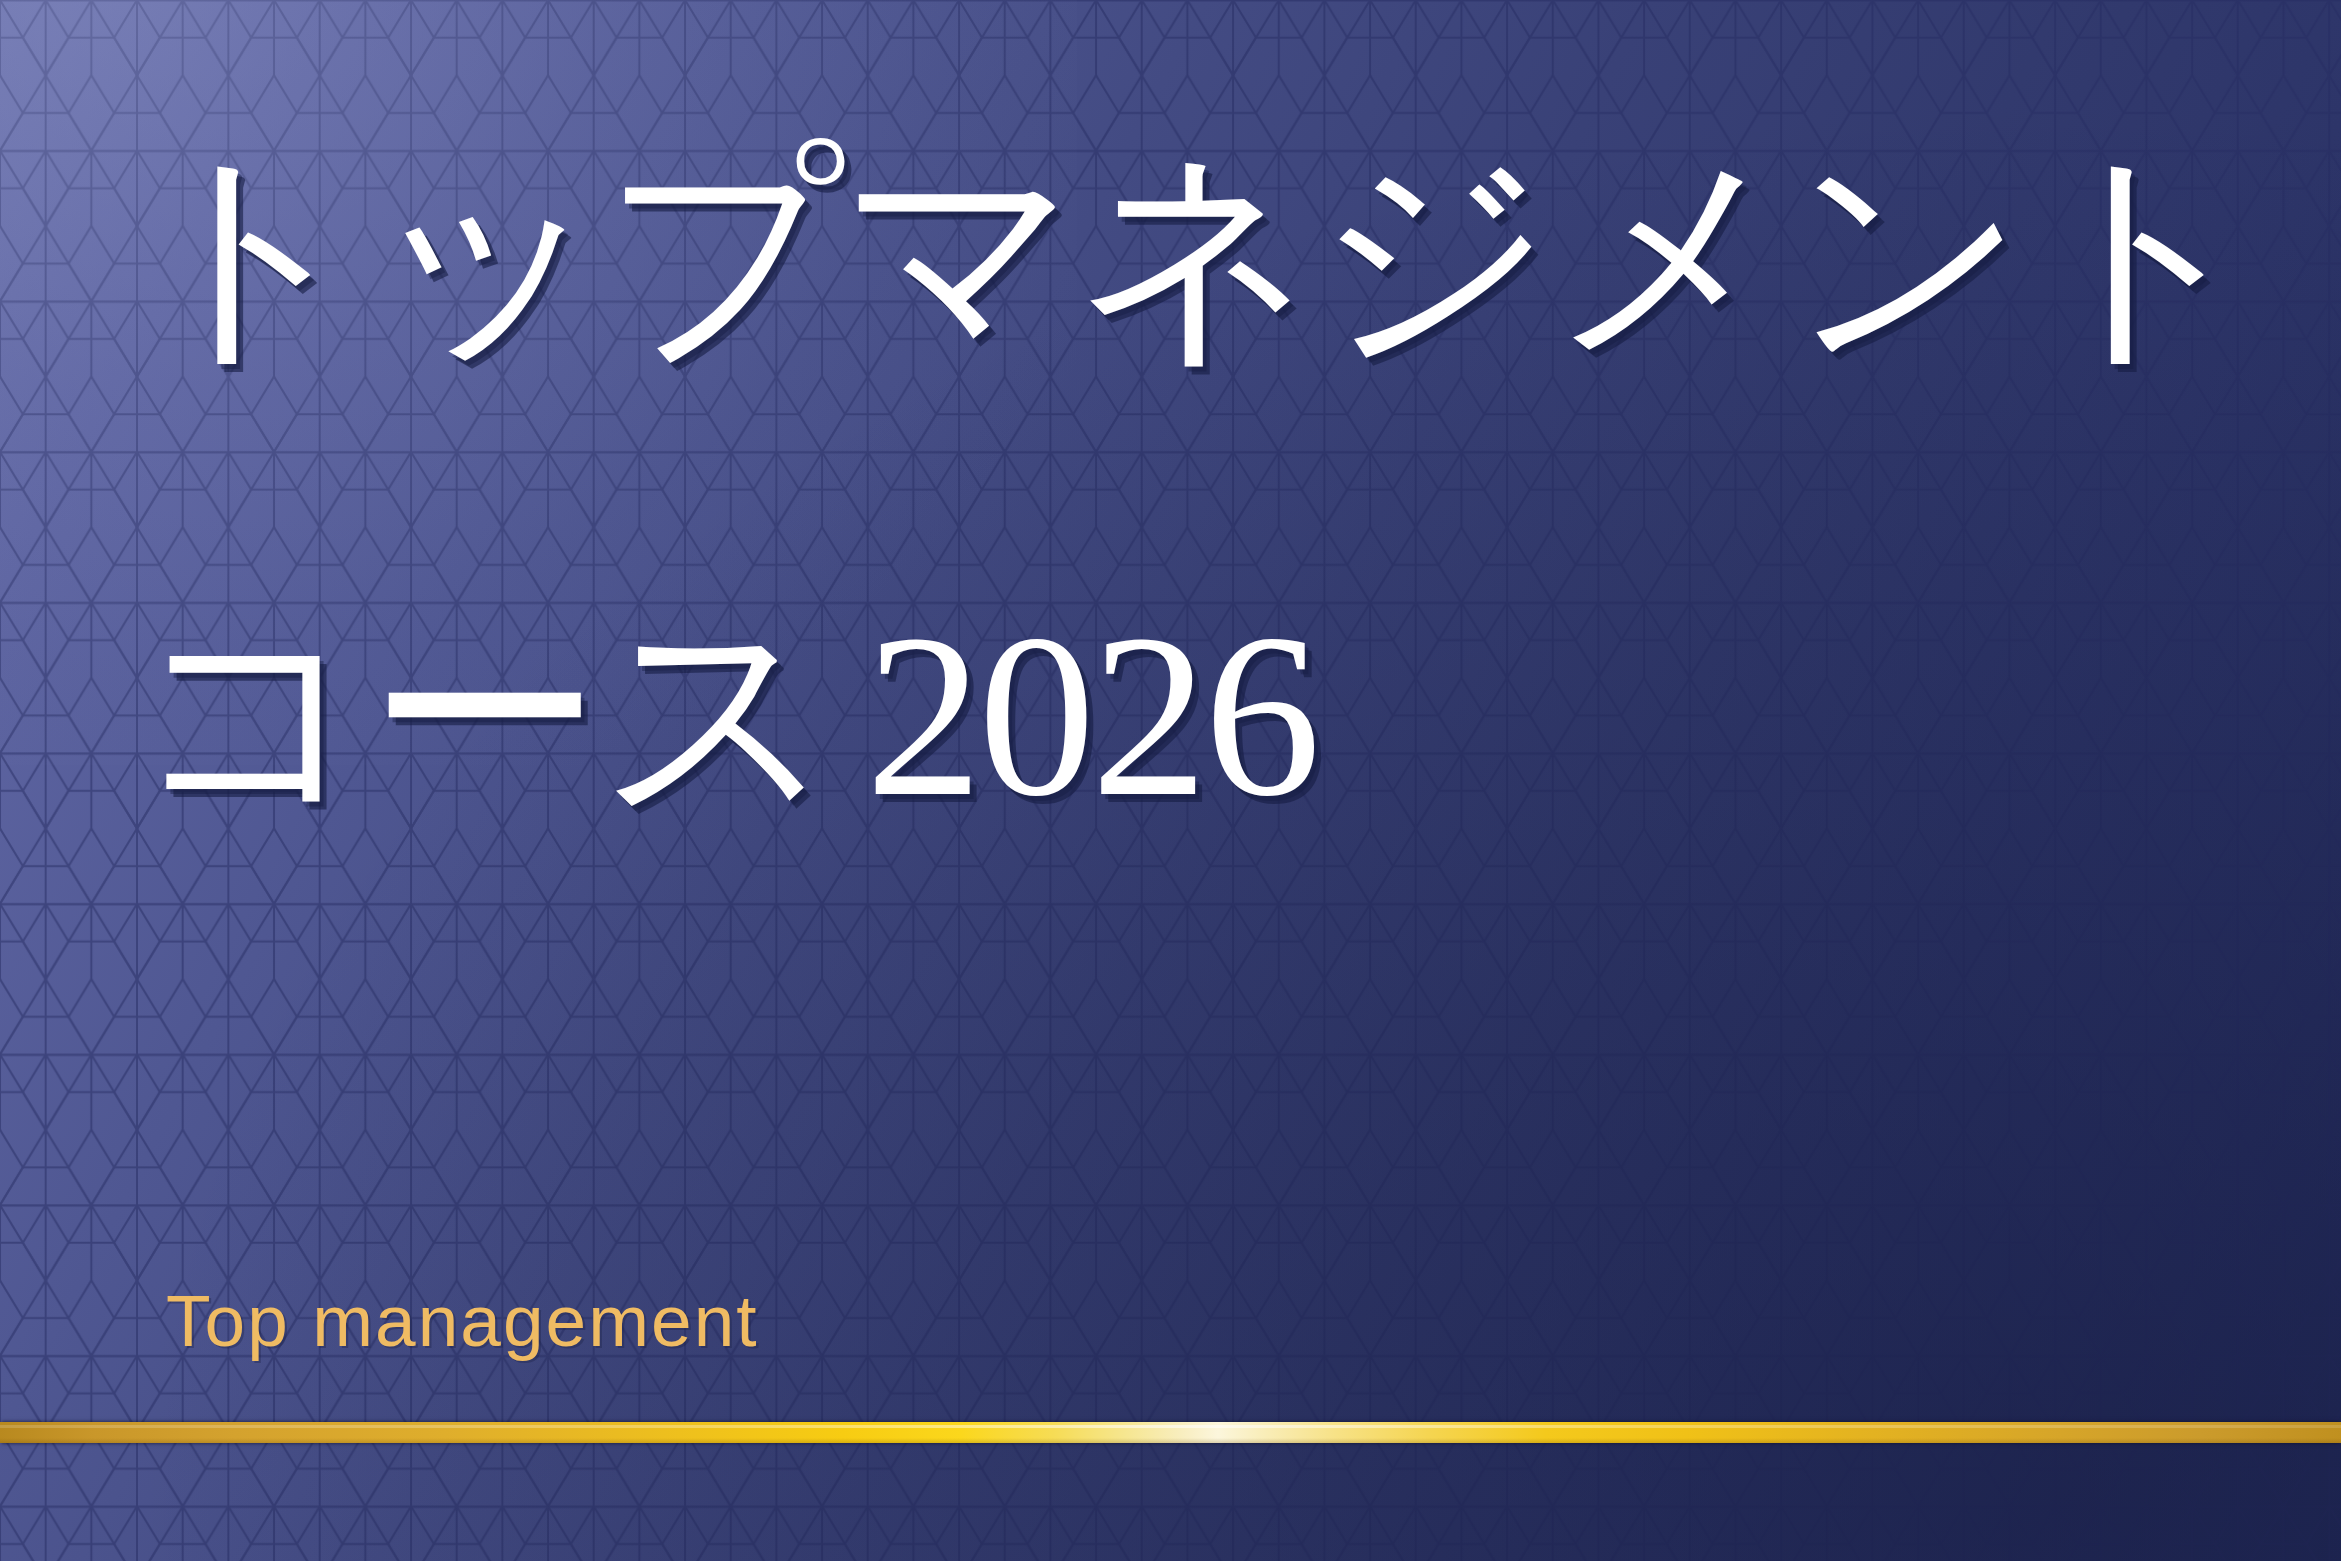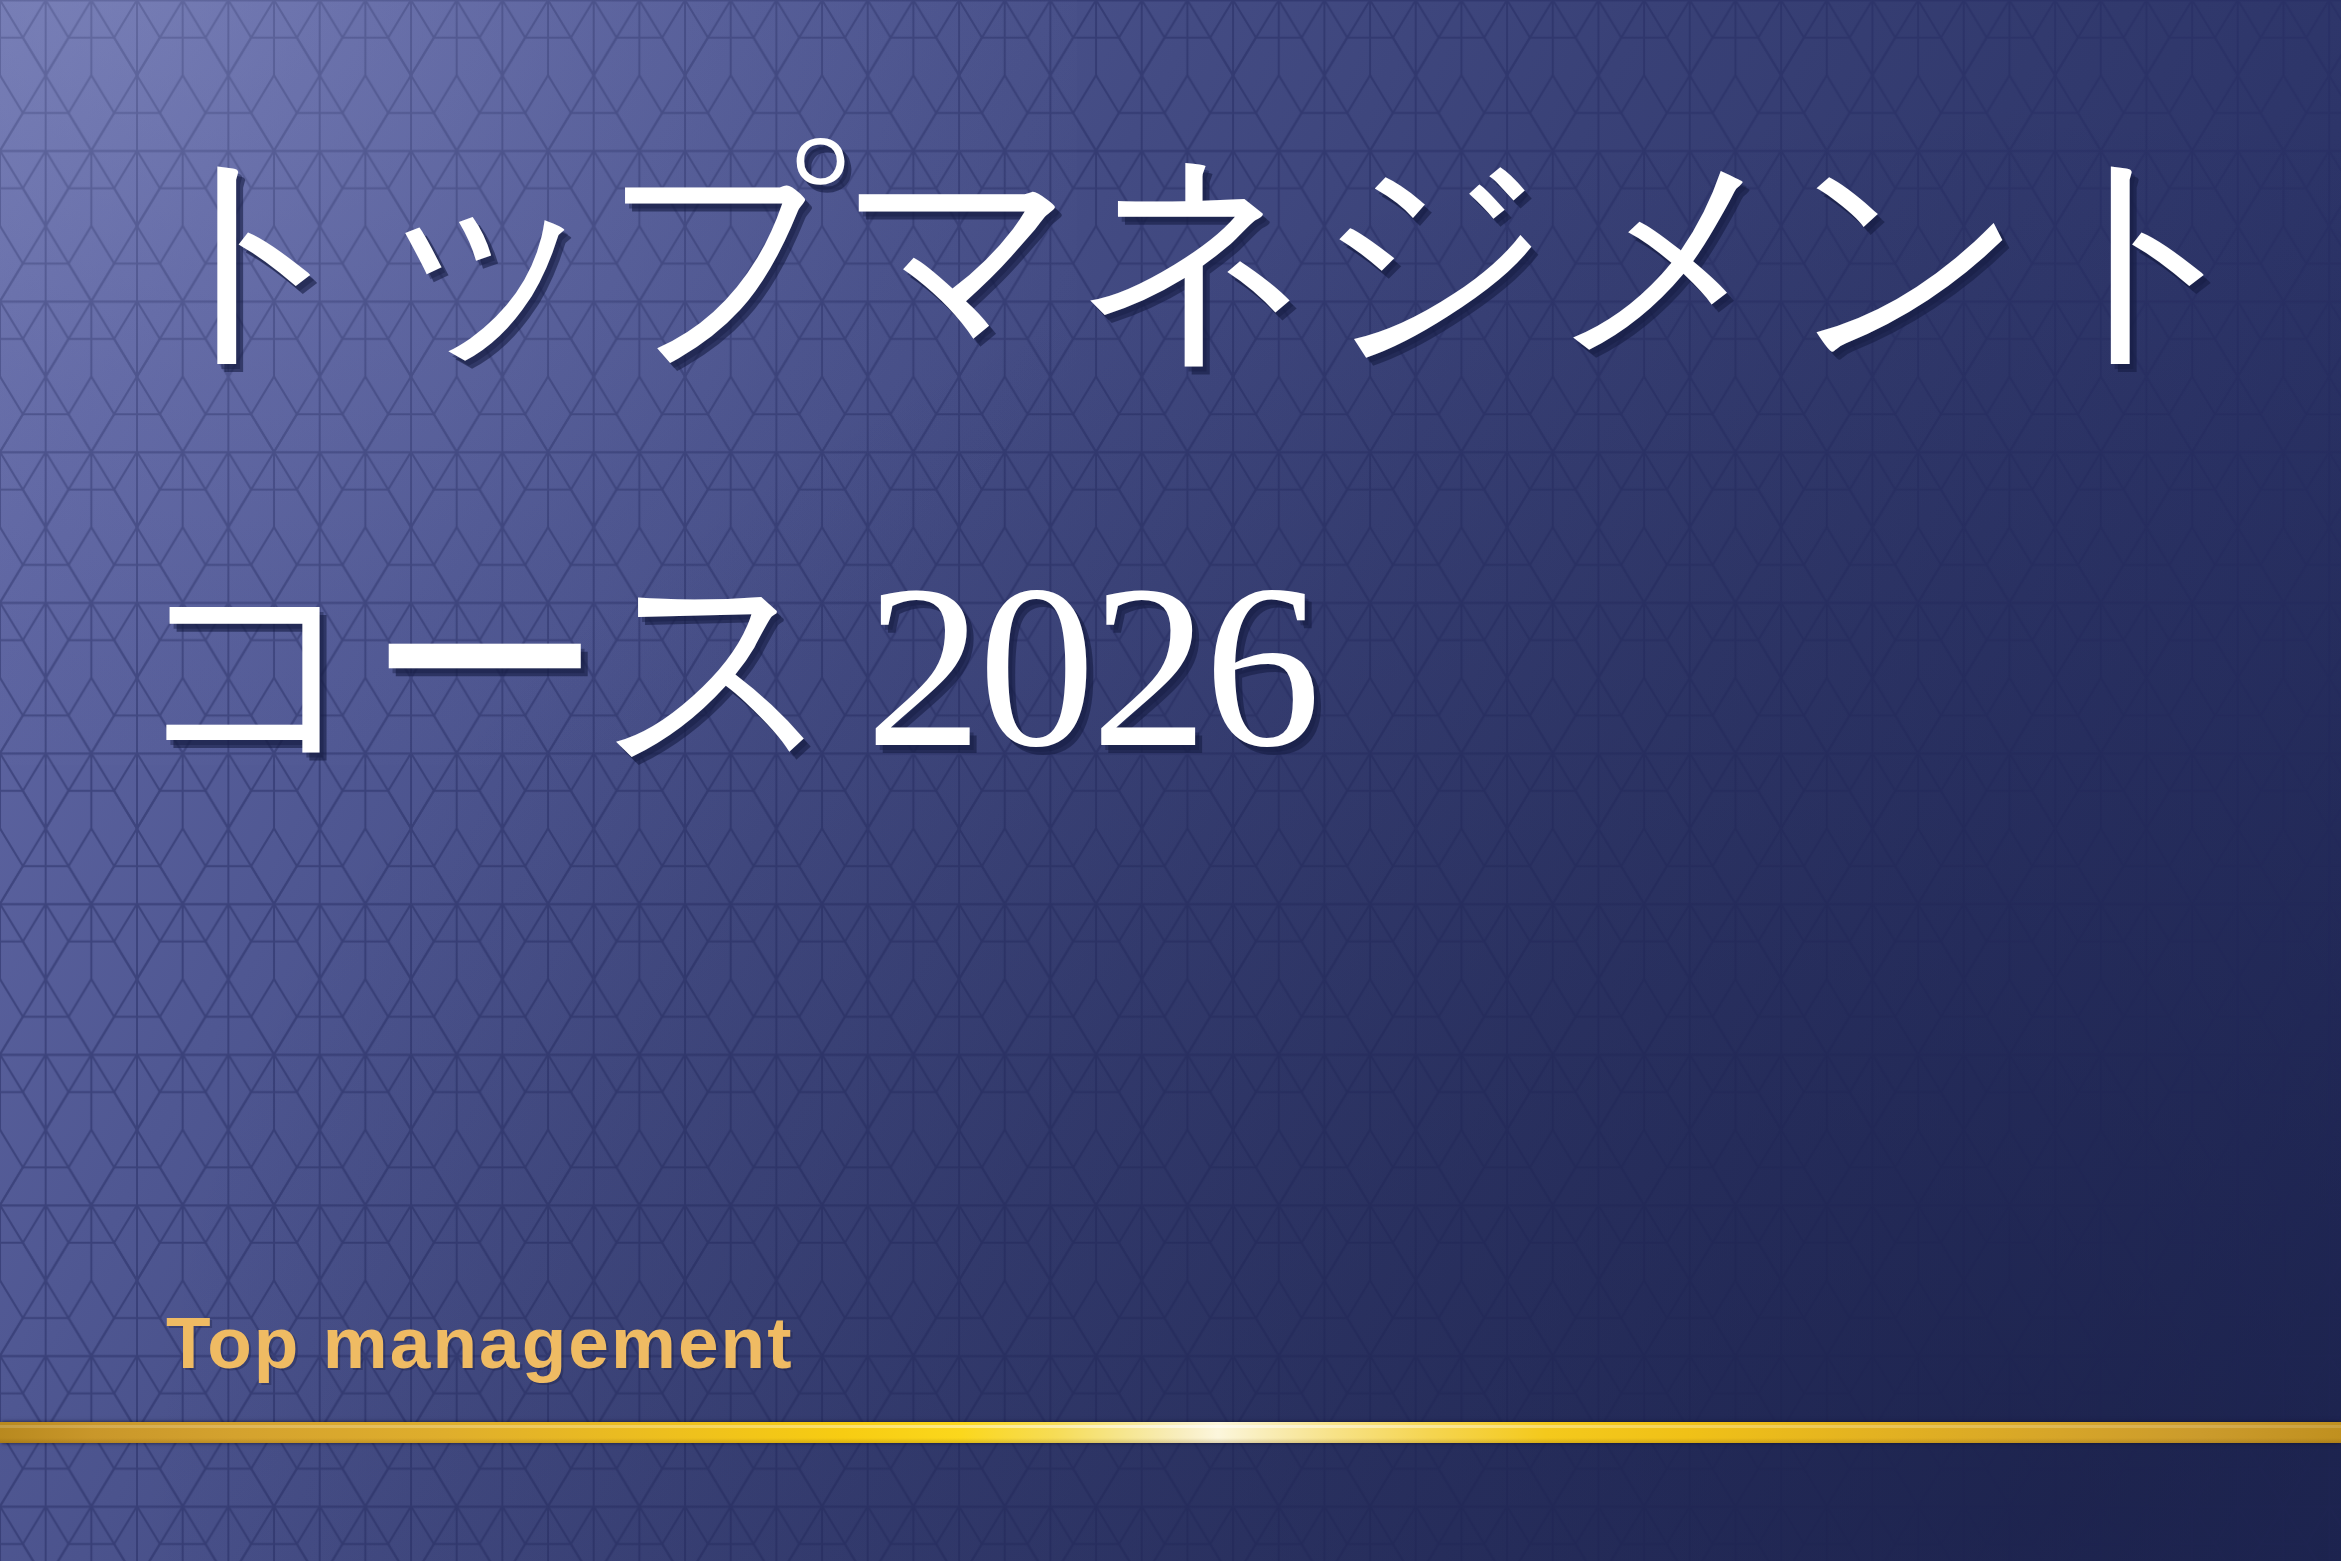--- a/index.html
+++ b/index.html
@@ -88,46 +88,45 @@
        3.9px 4.7px 0 rgba(22,28,66,0.42);
   }
   .title-line-1 {
     left: 131px;
     top: 139px;
     font-size: 234px;
     line-height: 234px;
   }
   .title-line-2 {
     left: 131px;
-    top: 549px;
+    top: 598px;
     font-size: 234px;
     line-height: 234px;
   }
   .title-line-2 .kana { letter-spacing: -0.012em; }
   .title-line-2 .year {
     font-family: "Liberation Serif", "DejaVu Serif", serif;
     font-size: 234px;
     letter-spacing: -0.018em;
     padding-left: 30px;
   }
 
   
   .subtitle {
     position: absolute;
     left: 166px;
     top: 1282px;
     font-family: "Liberation Sans", "DejaVu Sans", sans-serif;
-    font-weight: 700;
+    font-weight: 400;
     font-size: 73px;
     line-height: 78px;
     letter-spacing: 0.028em;
     color: #efbb63;
     white-space: nowrap;
     text-shadow: 2.3px 2.3px 0 rgba(26,32,70,0.35);
-    margin-top: 22px;
   }
 
   
   .gold-bar {
     position: absolute;
     left: 0;
     top: 1422px;
     width: 100%;
     height: 21px;
     background: linear-gradient(90deg,

